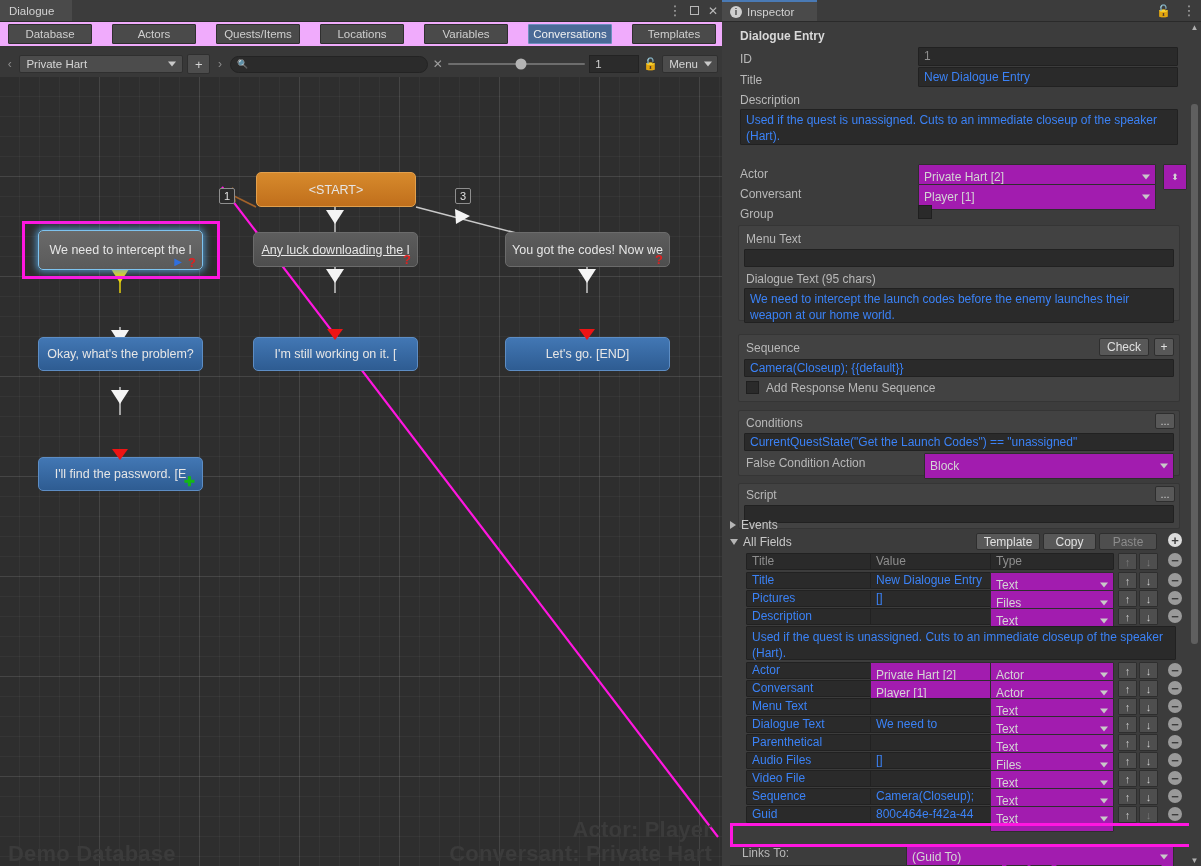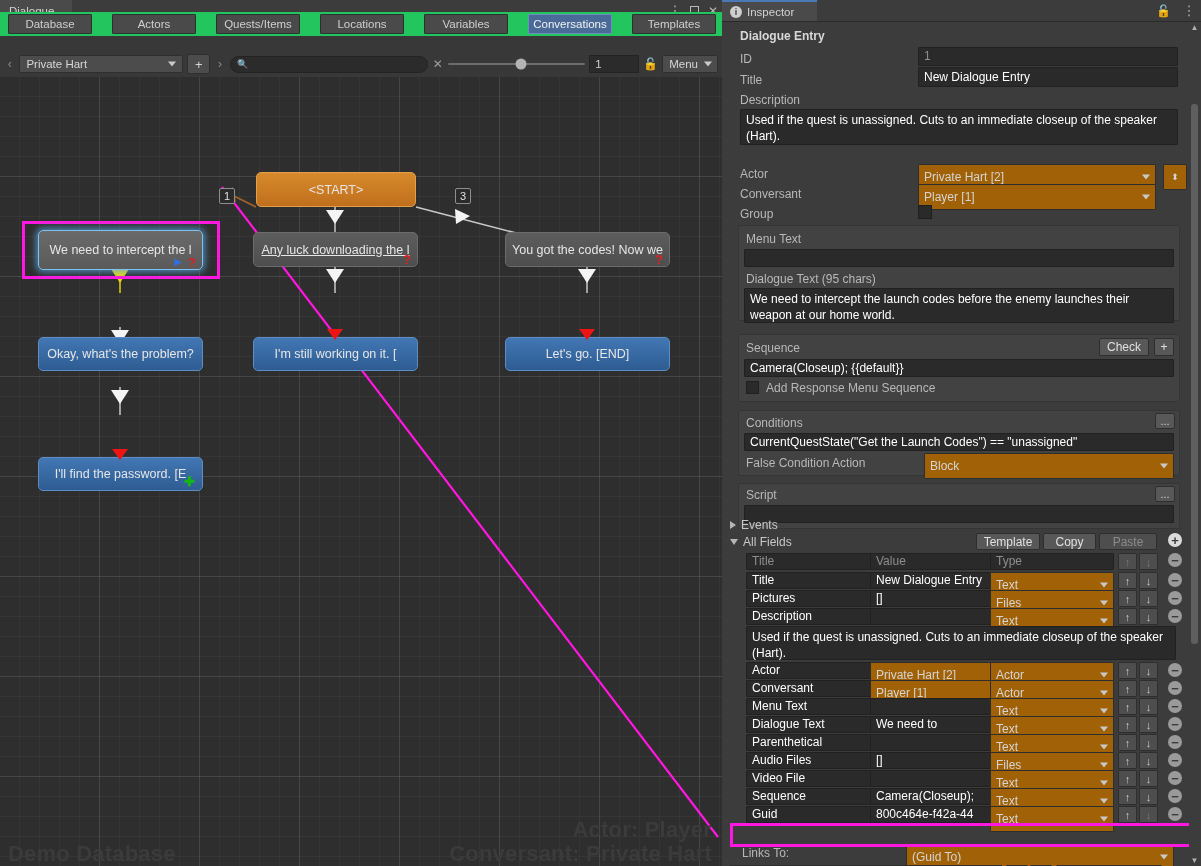--- a/index.html
+++ b/index.html
@@ -12,21 +12,21 @@
   #left-panel{position:absolute;left:0;top:0;width:722px;height:866px;background:#383838;}
   .win-titlebar{position:absolute;left:0;top:0;width:722px;height:21px;background:#3c3c3c;border-bottom:1px solid #2a2a2a;}
   .win-tab{position:absolute;left:0;top:0;width:72px;height:21px;background:#4a4a4a;display:flex;align-items:center;
            padding-left:9px;box-sizing:border-box;font-size:11.5px;color:#d2d2d2;}
   .win-btns{position:absolute;right:4px;top:0;height:21px;display:flex;align-items:center;gap:9px;}
   .win-btns span{color:#b9b9b9;font-size:12px;line-height:1;cursor:default;}
   .kebab{letter-spacing:0;transform:scaleY(1.1);}
   .sq-ico{display:inline-block;width:9px;height:9px;border:1.4px solid #b9b9b9;box-sizing:border-box;}
 
   
-  .tabrow{position:absolute;left:0;top:12px;width:722px;height:24px;background:#22c55e;display:flex;
+  .tabrow{position:absolute;left:0;top:22px;width:722px;height:24px;background:#f0abfc;display:flex;
           padding:2px 6px 0 8px;box-sizing:border-box;gap:20px;}
   .tabrow .tb{flex:1;height:20px;background:#4a4a4a;border:1px solid #2f2f2f;box-sizing:border-box;
               display:flex;align-items:center;justify-content:center;font-size:11.5px;color:#cfcfcf;border-radius:1px;}
   .tabrow .tb.active{background:#4a6a97;border-color:#6d8fbf;color:#f2f2f2;}
 
   
   .toolrow{position:absolute;left:0;top:52px;width:722px;height:24px;display:flex;align-items:center;padding:0 4px;
            box-sizing:border-box;gap:4px;background:#383838;}
   .arrowbtn{width:12px;text-align:center;color:#8c8c8c;font-size:12px;}
   .conv-dd{width:172px;height:18px;background:#4c4c4c;border:1px solid #2f2f2f;border-radius:2px;
@@ -91,24 +91,24 @@
   .insp-btns{position:absolute;right:6px;top:0;height:21px;display:flex;align-items:center;gap:12px;color:#b9b9b9;font-size:12px;}
   .insp-body{position:absolute;left:0;top:22px;width:479px;height:844px;overflow:hidden;}
   .vscroll{position:absolute;right:1px;top:22px;width:11px;height:844px;background:#3c3c3c;}
   .vscroll .thumb{position:absolute;left:2px;top:82px;width:7px;height:540px;background:#5f5f5f;border-radius:3px;}
   .vscroll .up,.vscroll .dn{position:absolute;left:1px;width:9px;text-align:center;color:#b0b0b0;font-size:8px;}
   .vscroll .up{top:1px;} .vscroll .dn{bottom:1px;}
 
   .hdr{position:absolute;font-size:12px;color:#d8d8d8;font-weight:bold;}
   .lbl{position:absolute;font-size:12px;color:#b8b8b8;}
   .fld{position:absolute;background:#2a2a2a;border:1px solid #212121;box-sizing:border-box;display:flex;align-items:center;
-       padding:0 5px;font-size:12px;color:#ffffff;border-radius:1px;white-space:pre-wrap;line-height:1.35;}
+       padding:0 5px;font-size:12px;color:#3b82f6;border-radius:1px;white-space:pre-wrap;line-height:1.35;}
   .fld.multiline{align-items:flex-start;padding-top:2px;}
   .fld.dim{color:#8e8e8e;}
-  .dd{position:absolute;background:#a16207;border:1px solid #2e2e2e;box-sizing:border-box;display:flex;align-items:center;
+  .dd{position:absolute;background:#a21caf;border:1px solid #2e2e2e;box-sizing:border-box;display:flex;align-items:center;
       padding:12px 5px;font-size:12px;color:#d4d4d4;border-radius:1px;}
   .dd .caret{position:absolute;right:5px;top:50%;transform:translateY(-50%);}
   .grpbox{position:absolute;background:#2a2a2a;border:1px solid #1f1f1f;box-sizing:border-box;}
   .panel{position:absolute;background:#424242;border:1px solid #353535;box-sizing:border-box;border-radius:2px;}
   .btn{position:absolute;background:#585858;border:1px solid #2e2e2e;box-sizing:border-box;display:flex;align-items:center;
        justify-content:center;font-size:12px;color:#e0e0e0;border-radius:2px;}
   .btn.disabled{color:#8b8b8b;background:#4e4e4e;}
   .dots{position:absolute;background:#585858;border:1px solid #2e2e2e;box-sizing:border-box;display:flex;align-items:center;
         justify-content:center;font-size:11px;color:#cfcfcf;border-radius:2px;}
   .chk{position:absolute;width:13px;height:13px;background:#2a2a2a;border:1px solid #1f1f1f;box-sizing:border-box;}

